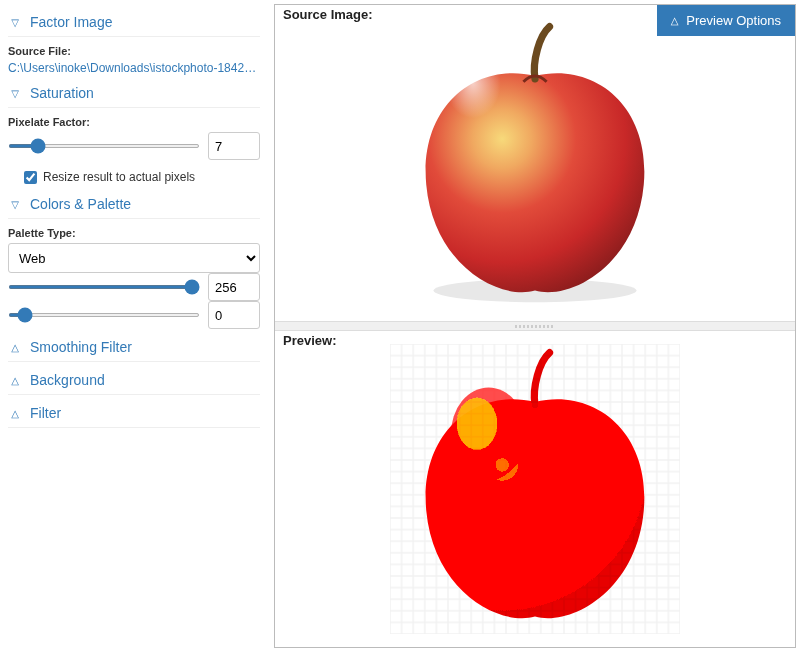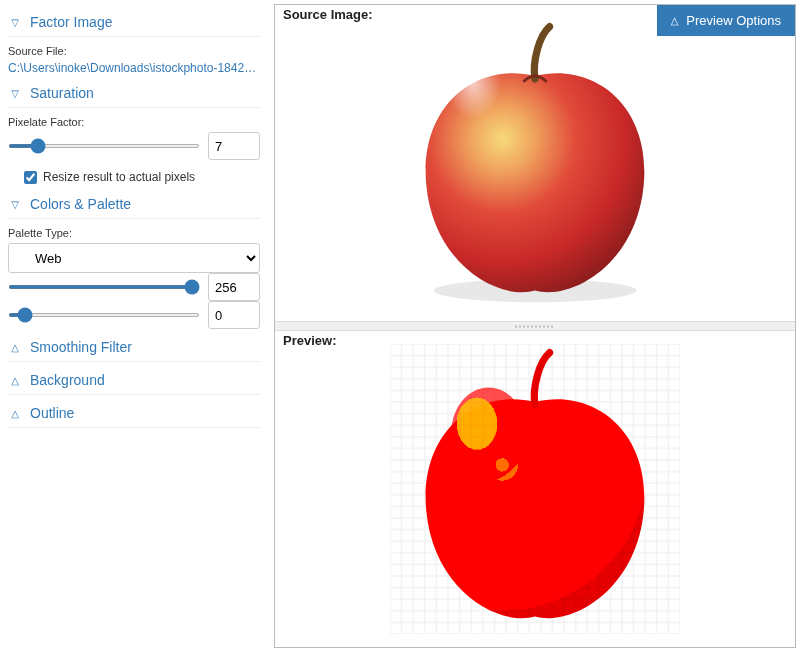--- a/index.html
+++ b/index.html
@@ -3,28 +3,28 @@
 <meta charset="utf-8">
 <style>
   * { box-sizing: border-box; margin: 0; padding: 0; }
   body { font-family: -apple-system, BlinkMacSystemFont, "Segoe UI", Arial, sans-serif; font-size: 12px; color: #333; background: #fff; }
   .app { display: flex; width: 800px; height: 652px; }
   .sidebar { width: 270px; padding: 8px 10px 8px 8px; overflow: hidden; }
   .preview { flex: 1; border: 1px solid #bbb; position: relative; display: flex; flex-direction: column; margin: 4px; }
   .section-hdr { display:flex; align-items:center; gap:8px; color:#337ab7; font-size:14px; padding:6px 0; cursor:pointer; border-bottom:1px solid #eee; margin-top:4px;}
   .section-hdr:first-child{margin-top:0;}
   .tri { font-size:10px; width:14px; display:inline-block; text-align:center;}
-  .field-label { font-size:11px; font-weight:normal; color:#333; margin:8px 0 4px 0; display:block;}
+  .field-label { font-size:11px; font-weight:bold; color:#333; margin:8px 0 4px 0; display:block;}
   .file-path { color:#337ab7; font-size:12px; white-space:nowrap; overflow:hidden; text-overflow:ellipsis; display:block; max-width:250px; cursor:pointer;}
   .slider-row{ display:flex; align-items:center; gap:8px; }
   .slider-row input[type=range]{ flex:1; height:4px; accent-color:#337ab7;}
   .slider-row input[type=text]{ width:52px; height:28px; border:1px solid #ccc; border-radius:3px; padding:2px 6px; font-size:13px;}
   .chk-row{ display:flex; align-items:center; gap:6px; margin:10px 0 6px 16px; font-size:12px;}
   .chk-row input{ accent-color:#337ab7; width:13px; height:13px;}
-  select{ width:100%; height:30px; border:1px solid #ccc; border-radius:3px; padding:2px 22px; font-size:13px; background:#fff;}
+  select{ width:100%; height:30px; border:1px solid #ccc; border-radius:3px; padding:2px 6px; font-size:13px; background:#fff;}
   .preview-btn{ position:absolute; top:0; right:0; background:#337ab7; color:#fff; padding:8px 14px; font-size:13px; border:none; cursor:pointer; display:flex; align-items:center; gap:8px;}
   .pane{ flex:1; position:relative; overflow:hidden;}
   .pane-label{ position:absolute; top:2px; left:8px; font-size:13px; font-weight:bold; color:#222; text-shadow: 0 0 3px #fff, 0 0 3px #fff, 1px 1px 0 #fff, -1px -1px 0 #fff; z-index:2;}
   .divider{ height:10px; background:#f0f0f0; border-top:1px solid #ddd; border-bottom:1px solid #ddd; cursor:row-resize; position:relative;}
   .divider::after{content:"";position:absolute;left:50%;top:3px;transform:translateX(-50%);width:40px;height:3px;background:repeating-linear-gradient(90deg,#ccc 0 2px,transparent 2px 4px);}
   .img-wrap{ width:100%; height:100%; display:flex; align-items:center; justify-content:center;}
   svg.apple{ width:310px; height:290px;}
 </style>
 </head>
 <body>
@@ -73,21 +73,21 @@
     <div class="section-hdr">
       <span class="tri">△</span>
       <span>Smoothing Filter</span>
     </div>
     <div class="section-hdr">
       <span class="tri">△</span>
       <span>Background</span>
     </div>
     <div class="section-hdr">
       <span class="tri">△</span>
-      <span>Outline</span>
+      <span>Filter</span>
     </div>
   </div>
 
   <div class="preview">
     <button class="preview-btn">
       <span style="font-size:10px">△</span>
       <span>Preview Options</span>
     </button>
 
     <div class="pane">

